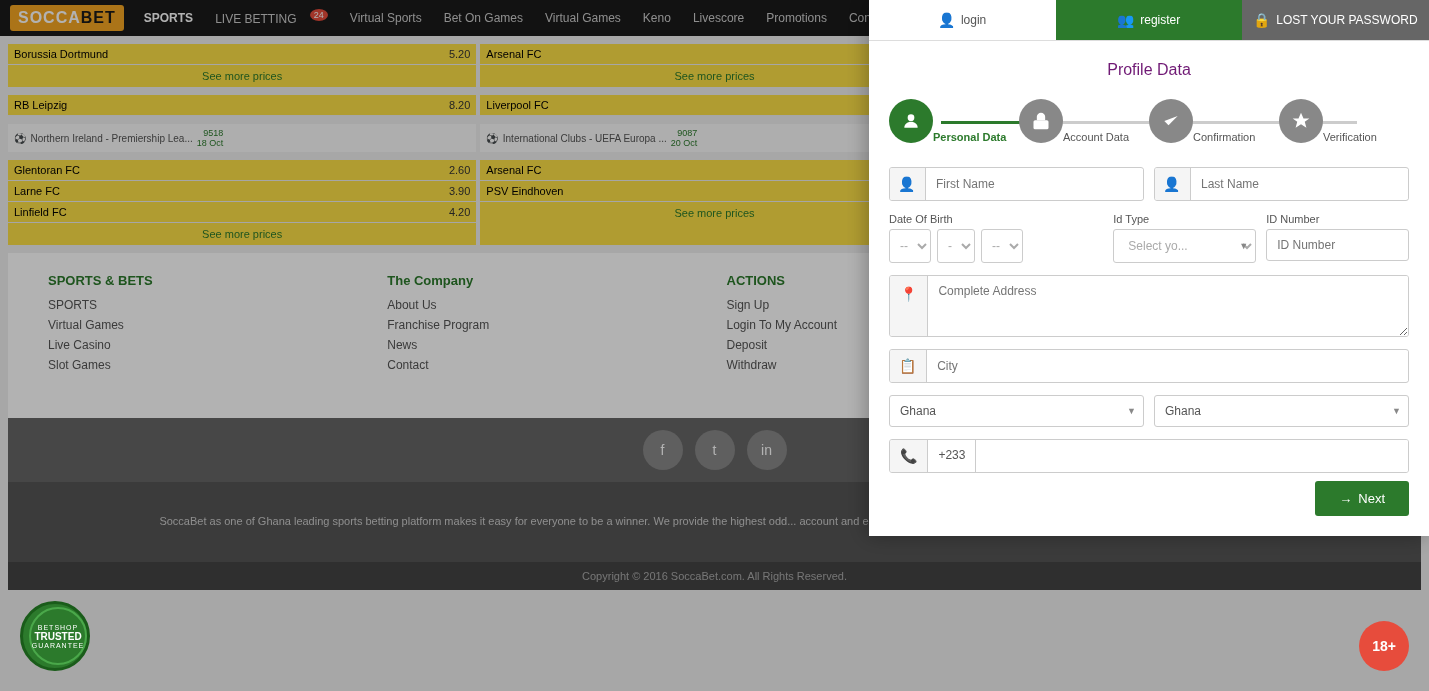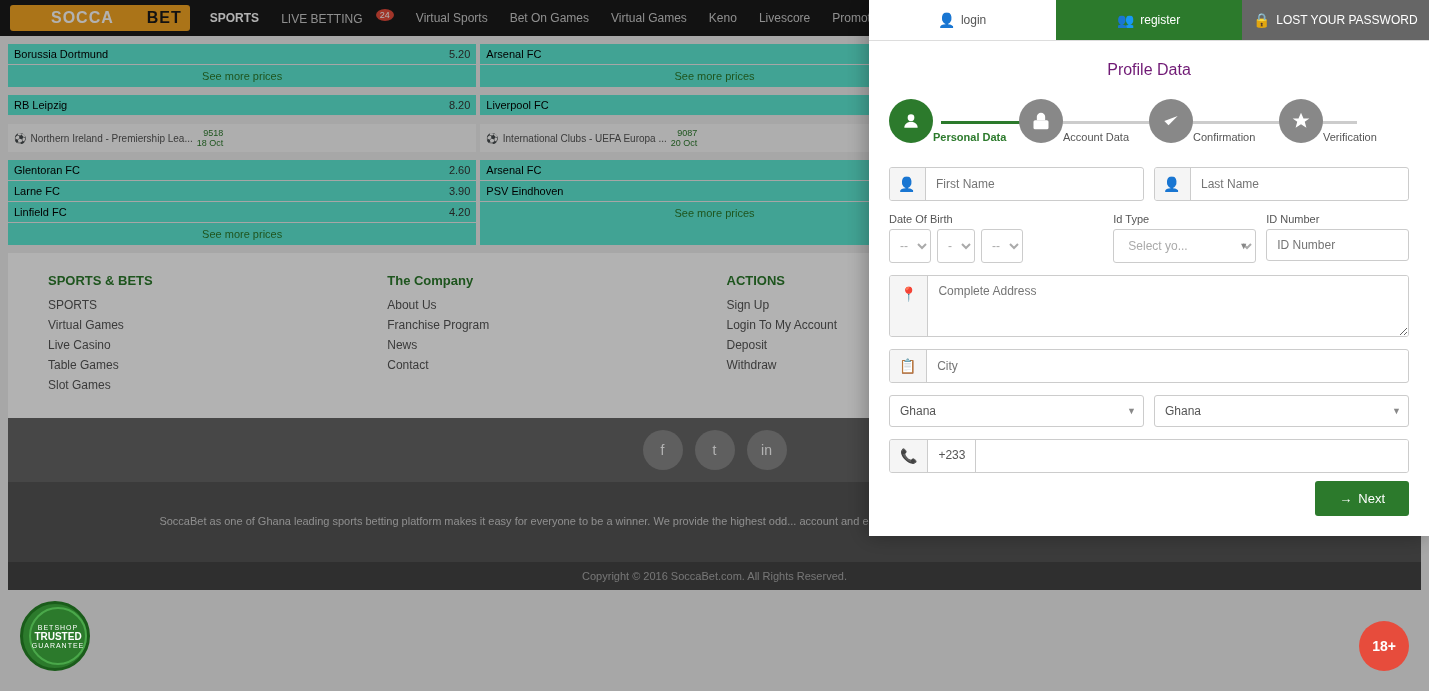--- a/index.html
+++ b/index.html
@@ -18,21 +18,21 @@
     .logo {
       background: #f5a623;
       color: #fff;
       font-weight: 900;
       font-size: 16px;
       padding: 4px 8px;
       border-radius: 3px;
       margin-right: 10px;
       letter-spacing: 1px;
     }
-    .logo span { color: #fff; margin-left: 33px; }
+    .logo span { color: #fff; }
     .logo .bet { color: #1a1a1a; }
     .nav-links { display: flex; align-items: center; gap: 2px; flex: 1; }
     .nav-links a {
       color: #ccc;
       text-decoration: none;
       padding: 6px 10px;
       font-size: 12px;
       white-space: nowrap;
     }
     .nav-links a.active { color: #fff; font-weight: bold; }
@@ -78,21 +78,21 @@
       flex: 1;
       padding: 8px;
       min-width: 0;
     }
     .betting-tables {
       display: grid;
       grid-template-columns: 1fr 1fr 1fr;
       gap: 4px;
       margin-bottom: 8px;
     }
-    .bet-table { background: #5eead4; font-size: 11px; }
+    .bet-table { background: #fde047; font-size: 11px; }
     .bet-row { display: flex; justify-content: space-between; padding: 4px 6px; border-bottom: 1px solid #eee; }
     .bet-row .team { flex: 1; }
     .bet-row .odd { color: #333; font-weight: normal; min-width: 40px; text-align: right; }
     .bet-row .odd-green { color: #2c7a2c; font-weight: bold; min-width: 40px; text-align: right; }
     .see-more { text-align: center; padding: 5px; color: #2c7a2c; font-size: 11px; cursor: pointer; }
     .league-header {
       display: flex; align-items: center; gap: 4px;
       padding: 4px 6px; background: #f9f9f9; font-size: 10px; color: #555;
     }
     .league-date { color: #2c7a2c; font-size: 9px; text-align: right; }
@@ -500,21 +500,20 @@
         </div>
       </div>
     </div>
 
     <div class="footer-links">
       <div class="footer-col">
         <h4>SPORTS &amp; BETS</h4>
         <a href="#">SPORTS</a>
         <a href="#">Virtual Games</a>
         <a href="#">Live Casino</a>
-        <a href="#">Table Games</a>
         <a href="#">Slot Games</a>
       </div>
       <div class="footer-col">
         <h4>The Company</h4>
         <a href="#">About Us</a>
         <a href="#">Franchise Program</a>
         <a href="#">News</a>
         <a href="#">Contact</a>
       </div>
       <div class="footer-col">

